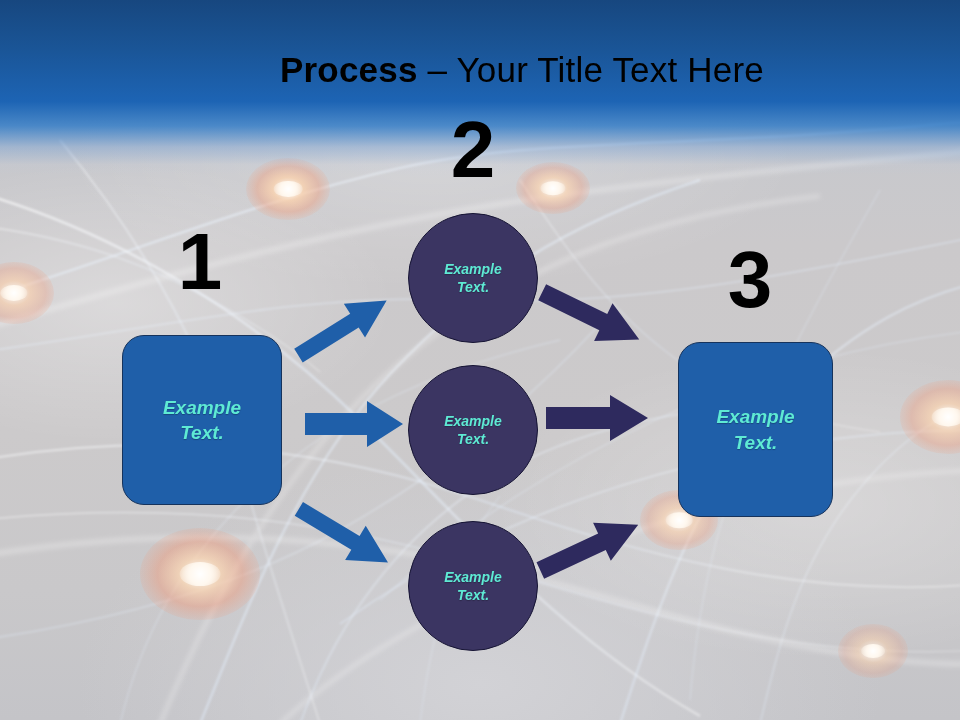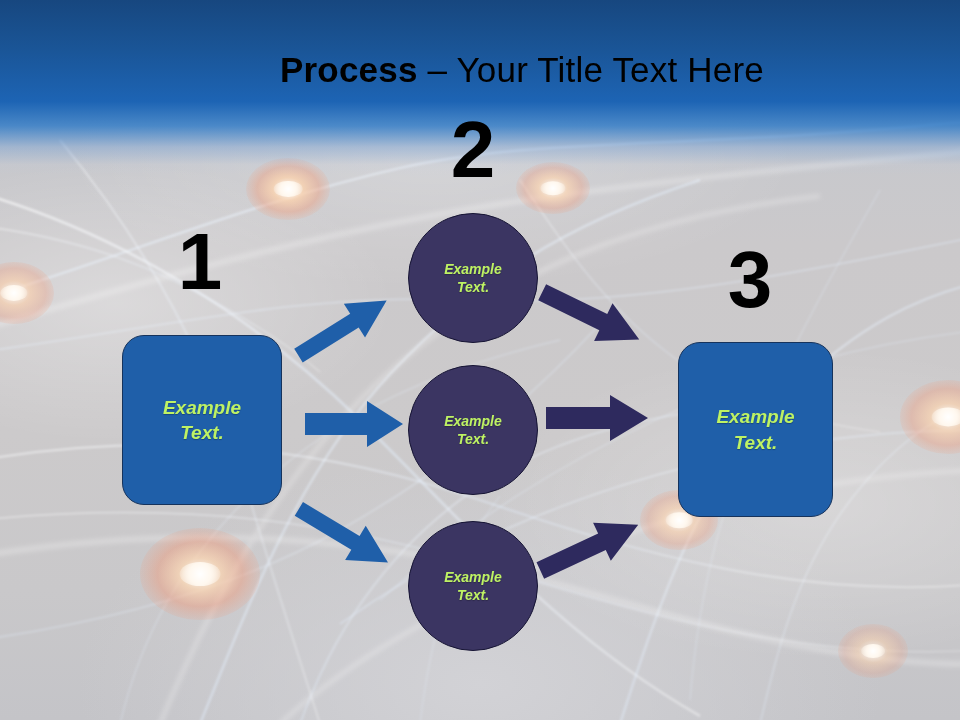--- a/index.html
+++ b/index.html
@@ -104,21 +104,21 @@
     background: #1f5fa9;
     border: 1.5px solid #16335c;
     border-radius: 22px;
     display: flex;
     align-items: center;
     justify-content: center;
     box-sizing: border-box;
   }
   .box .label,
   .circle .label {
-    color: #bef264;
+    color: #5eead4;
     font-style: italic;
     font-weight: bold;
     text-align: center;
     line-height: 1.32;
     white-space: pre-line;
     text-shadow: 0 1px 1px rgba(0,0,0,0.25);
   }
   .box .label { font-size: 19px; }
 
   

